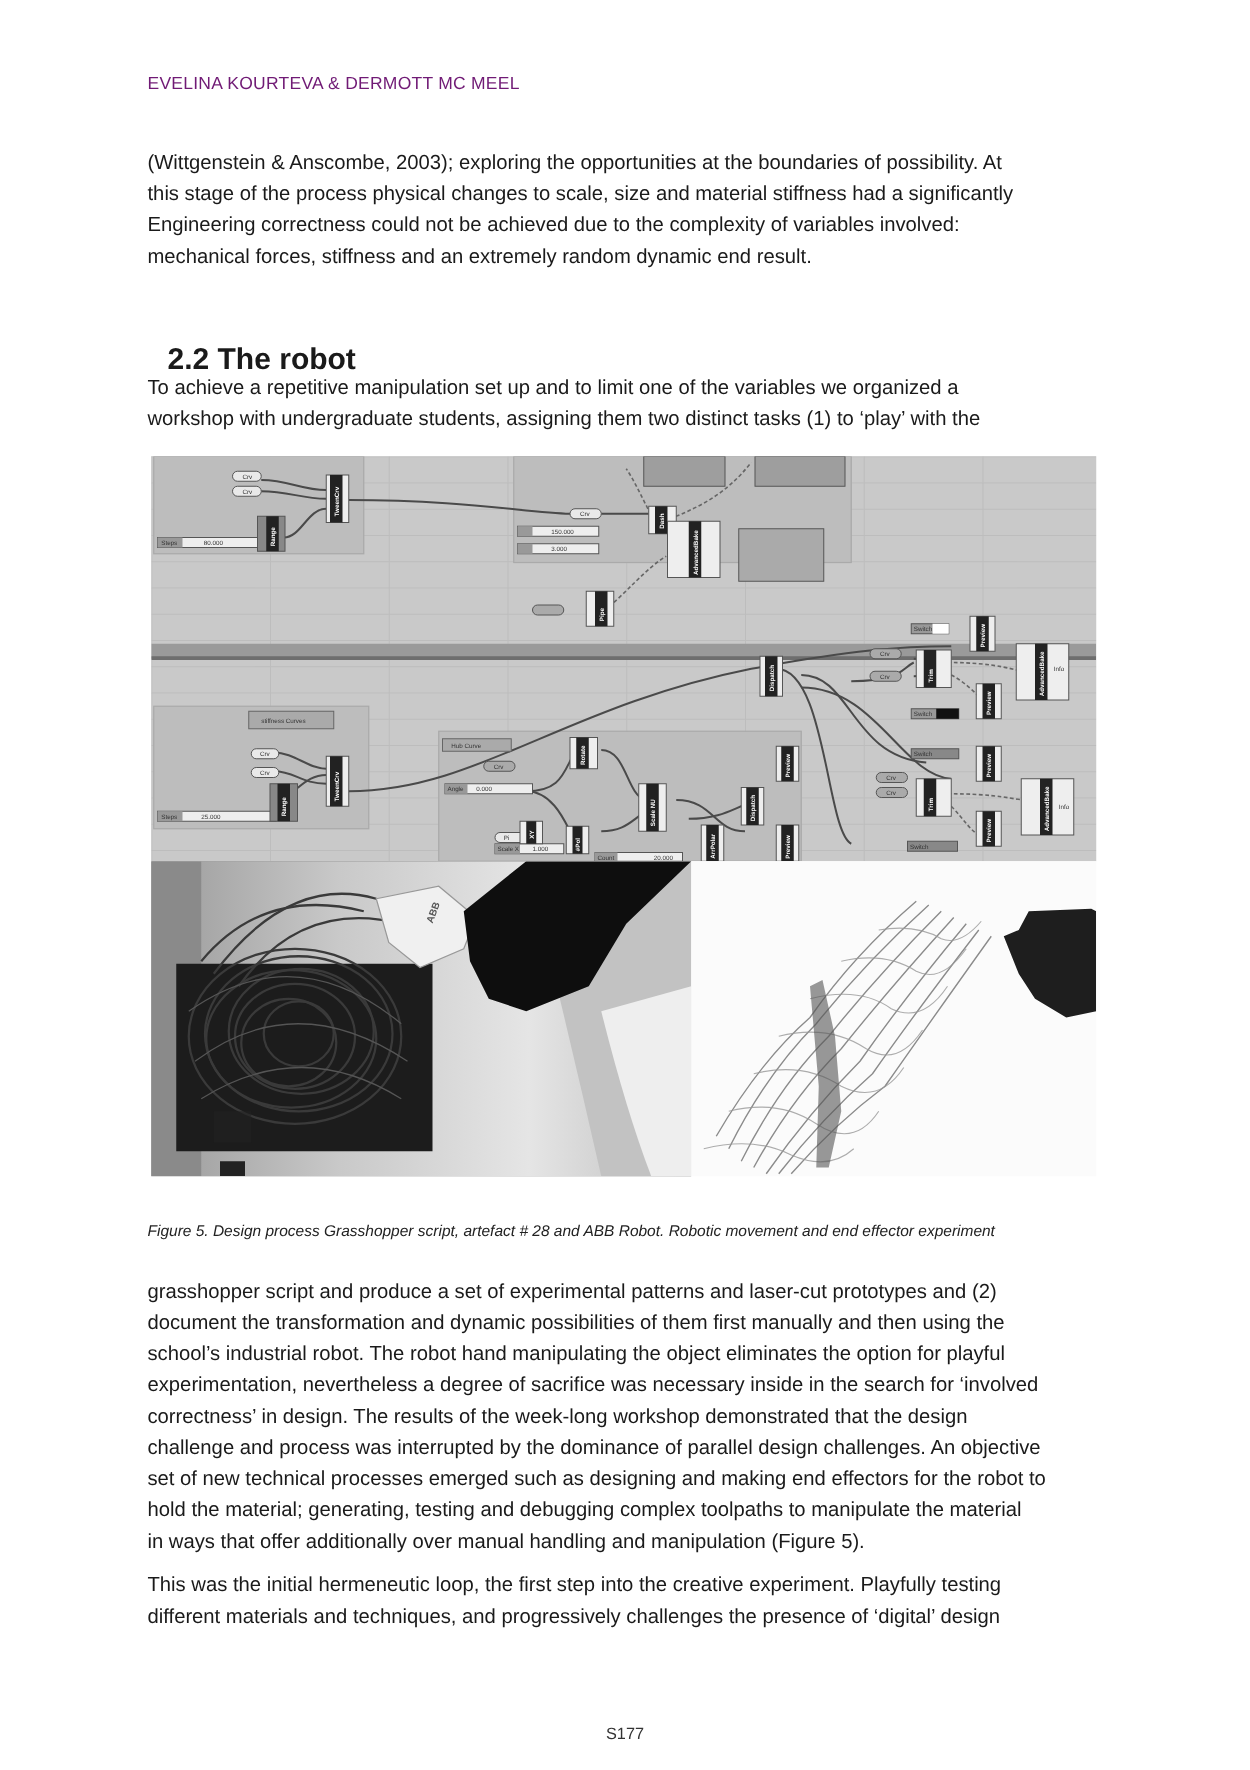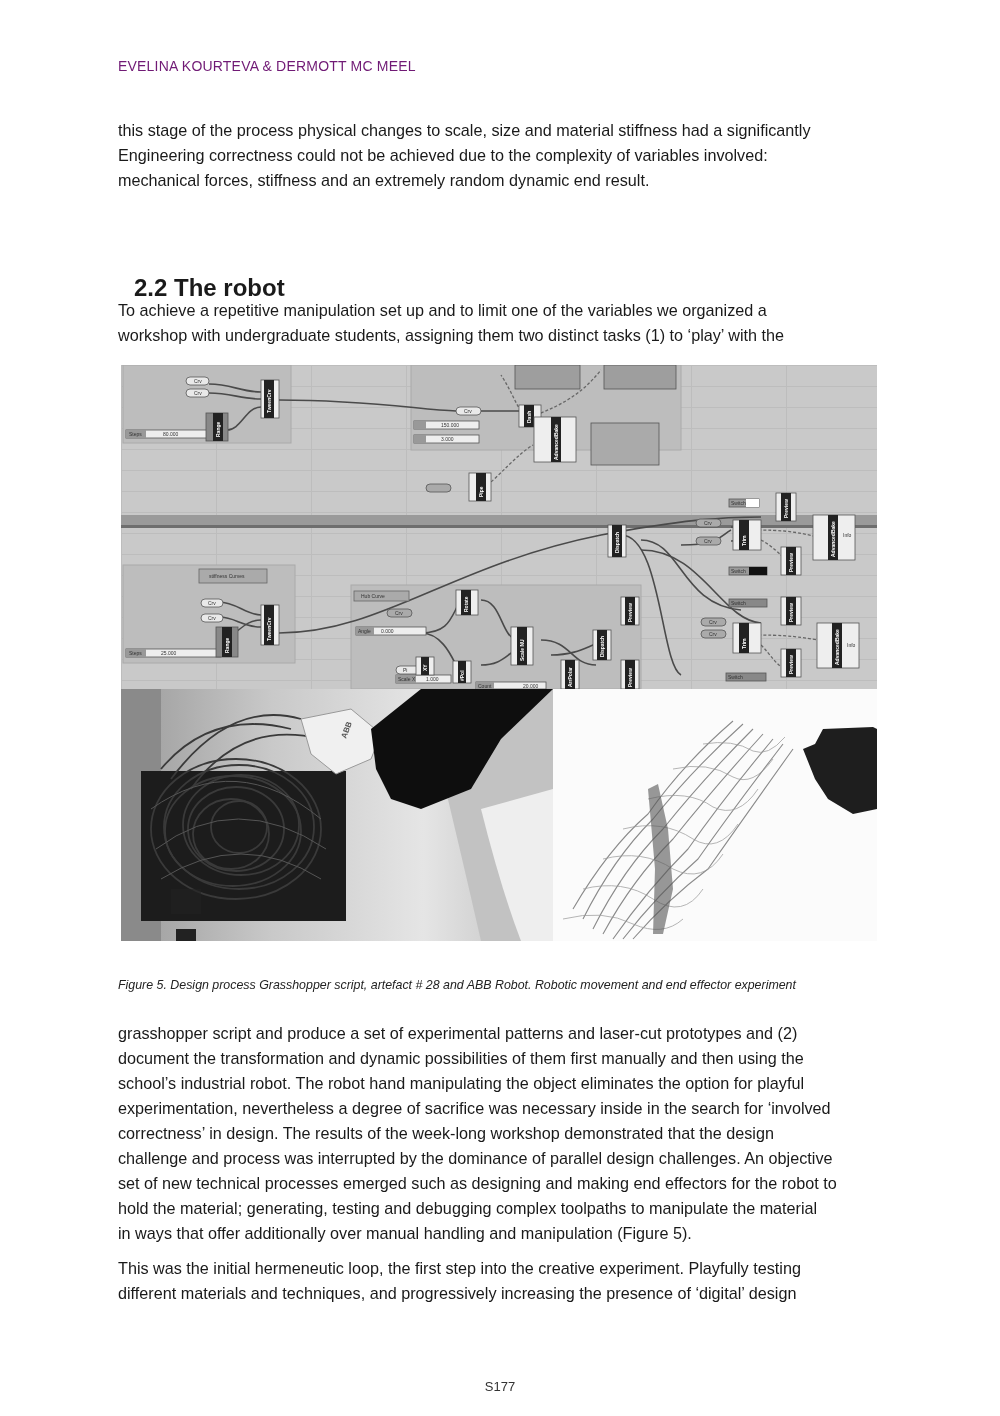--- a/index.html
+++ b/index.html
@@ -21,20 +21,21 @@
   .page-num { position:absolute; left:0; width:1000px; top:1379px; text-align:center; font-size:13px; color:#333; }
   .gh-label { font-family:"Liberation Sans", sans-serif; font-size:5px; fill:#333; }
   .gh-vlabel { font-family:"Liberation Sans", sans-serif; font-size:5px; fill:#fff; font-weight:bold; }
 </style>
 </head>
 <body>
 
 <div class="running-head">EVELINA KOURTEVA &amp; DERMOTT MC MEEL</div>
 
 <div class="para" style="top:118px;">
+  <div>(Wittgenstein &amp; Anscombe, 2003); exploring the opportunities at the boundaries of possibility. At</div>
   <div>this stage of the process physical changes to scale, size and material stiffness had a significantly</div>
   <div>Engineering correctness could not be achieved due to the complexity of variables involved:</div>
   <div>mechanical forces, stiffness and an extremely random dynamic end result.</div>
 </div>
 
 <h2 class="heading">2.2 The robot</h2>
 
 <div class="para" style="top:298px;">
   <div>To achieve a repetitive manipulation set up and to limit one of the variables we organized a</div>
   <div>workshop with undergraduate students, assigning them two distinct tasks (1) to ‘play’ with the</div>
@@ -342,16 +343,16 @@
   <div>experimentation, nevertheless a degree of sacrifice was necessary inside in the search for ‘involved</div>
   <div>correctness’ in design. The results of the week-long workshop demonstrated that the design</div>
   <div>challenge and process was interrupted by the dominance of parallel design challenges. An objective</div>
   <div>set of new technical processes emerged such as designing and making end effectors for the robot to</div>
   <div>hold the material; generating, testing and debugging complex toolpaths to manipulate the material</div>
   <div>in ways that offer additionally over manual handling and manipulation (Figure 5).</div>
 </div>
 
 <div class="para" style="top:1256px;">
   <div>This was the initial hermeneutic loop, the first step into the creative experiment. Playfully testing</div>
-  <div>different materials and techniques, and progressively increasing the presence of ‘digital’ design</div>
+  <div>different materials and techniques, and progressively challenges the presence of ‘digital’ design</div>
 </div>
 
 <div class="page-num">S177</div>
 
 </body></html>

